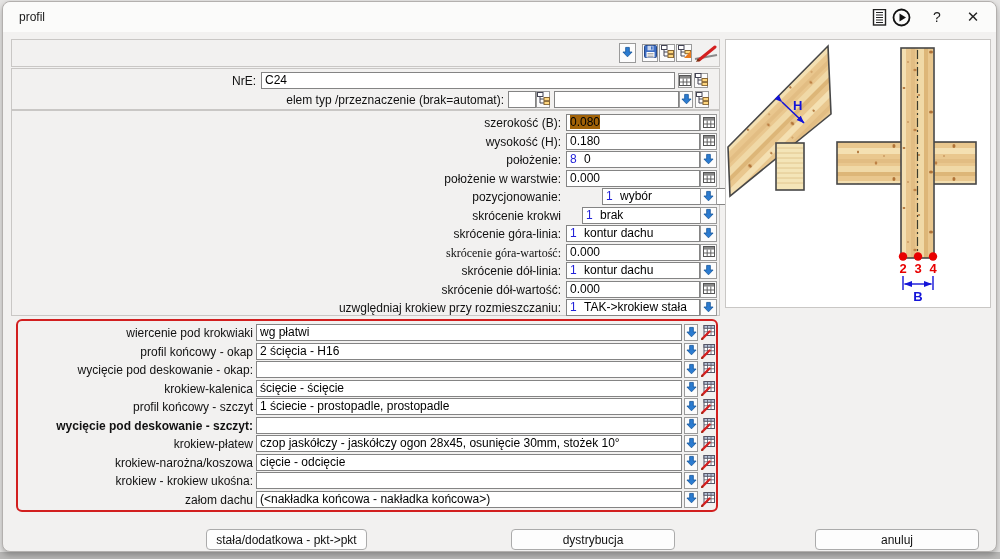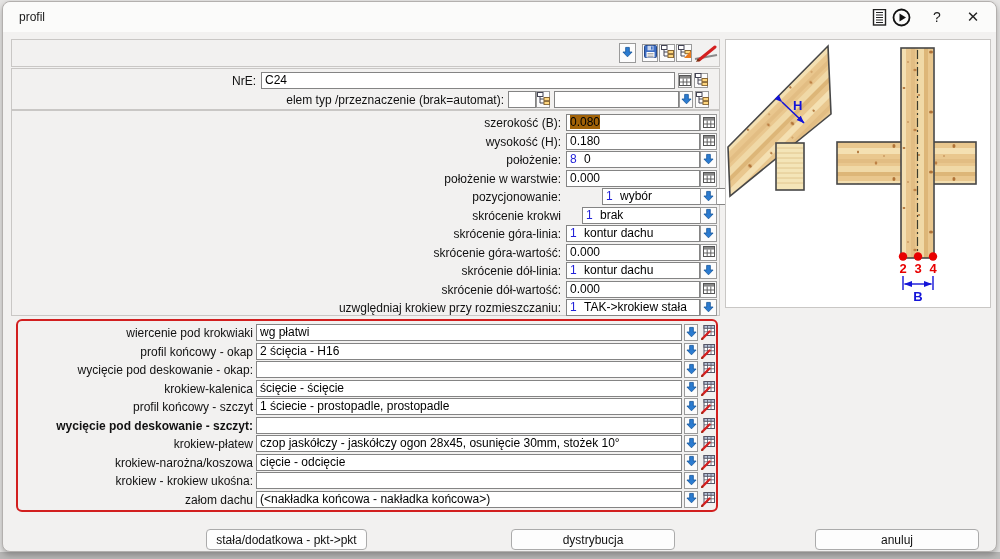--- a/index.html
+++ b/index.html
@@ -181,21 +181,21 @@
             <path d="M4 1.5 h4 v5 h3 L6 11.8 L1 6.5 h3 z" fill="#2b7bd0" stroke="#17579c" stroke-width="0.9"></path>
           </svg></span>
       </div>
       <div class="plabel" style="left: 14px; top: 225px; width: 544px;">skrócenie góra-linia:</div>
       <div class="field" style="left: 563px; top: 223px; width: 134px; height: 17px;"><span class="pprefix">1</span><span class="pvalue">kontur dachu</span></div>
       <div class="btn" style="left: 697px; top: 223px; width: 17px; height: 17px;">
         <span><svg width="11" height="12" viewBox="0 0 12 13">
             <path d="M4 1.5 h4 v5 h3 L6 11.8 L1 6.5 h3 z" fill="#2b7bd0" stroke="#17579c" stroke-width="0.9"></path>
           </svg></span>
       </div>
-      <div class="plabel" style="left: 14px; top: 243.5px; width: 544px;">skrócenie góra-wartość:</div>
+      <div class="plabel" style="left: 14px; top: 243.5px; width: 544px; font-family: Liberation Serif, serif;">skrócenie góra-wartość:</div>
       <div class="field" style="left: 563px; top: 241.5px; width: 134px; height: 17px;"><span class="pvalue">0.000</span></div>
       <div class="btn" style="left: 697px; top: 241.5px; width: 17px; height: 17px;">
         <span><svg width="12" height="11" viewBox="0 0 12 11">
             <rect x="0.5" y="0.5" width="11" height="10" fill="#fff" stroke="#555"></rect>
             <rect x="1" y="1" width="10" height="2.6" fill="#888"></rect>
             <path d="M4.2 3.5 v7 M7.8 3.5 v7 M0.5 7 h11" stroke="#555" stroke-width="0.9" fill="none"></path>
           </svg></span>
       </div>
       <div class="plabel" style="left: 14px; top: 262px; width: 544px;">skrócenie dół-linia:</div>
       <div class="field" style="left: 563px; top: 260px; width: 134px; height: 17px;"><span class="pprefix">1</span><span class="pvalue">kontur dachu</span></div>

